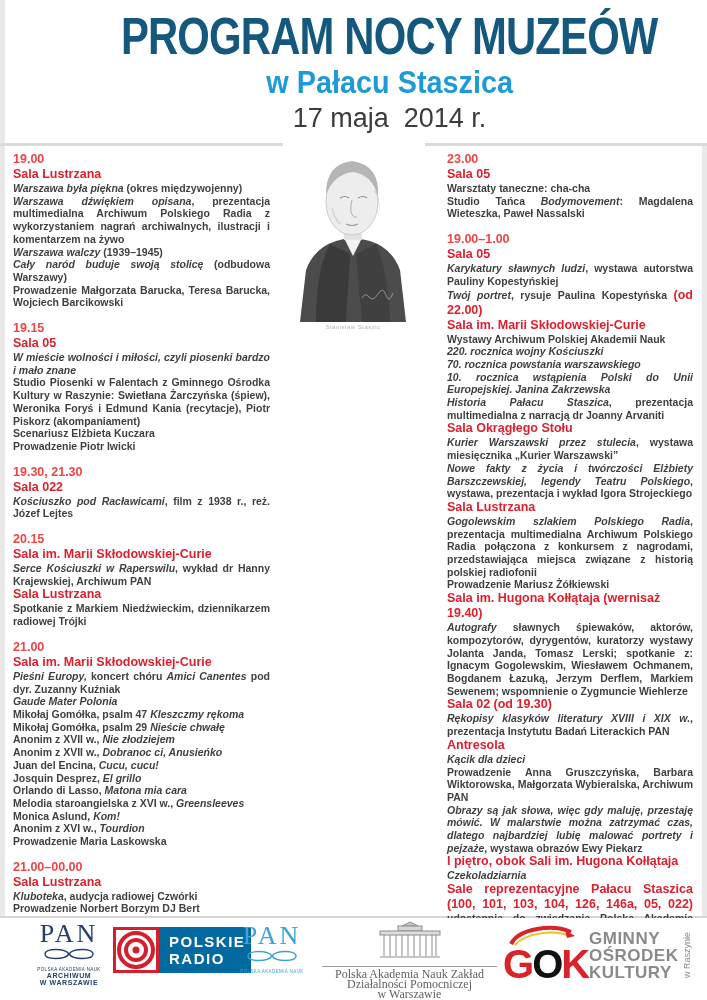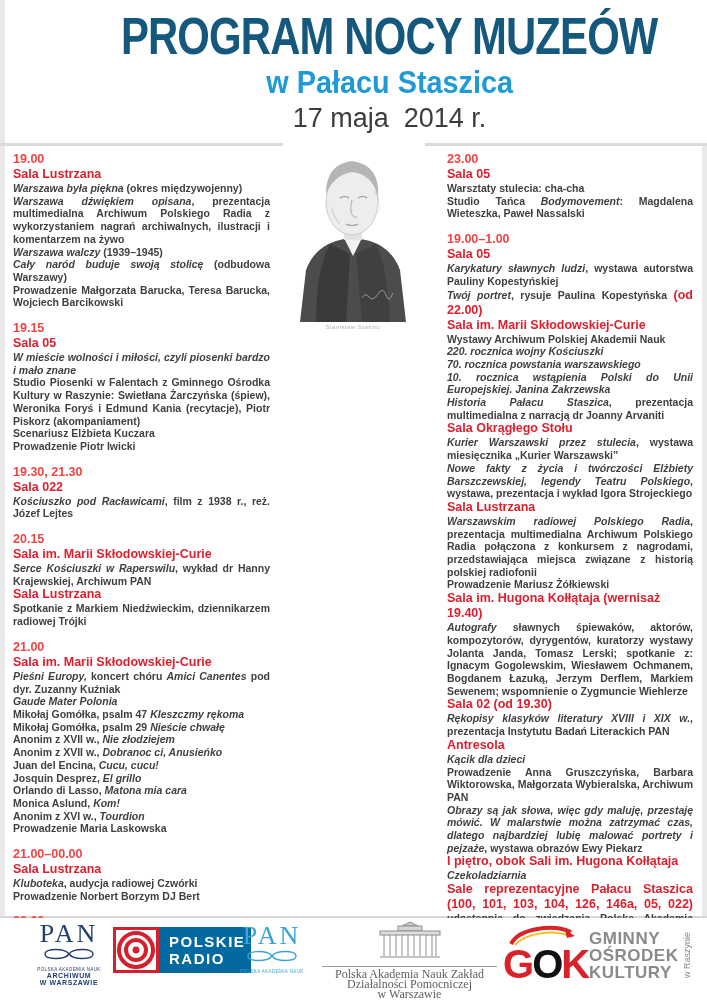--- a/index.html
+++ b/index.html
@@ -139,52 +139,53 @@
     <p class="venue">Sala im. Marii Skłodowskiej-Curie</p>
     <p class="line"><span class="it">Pieśni Europy,</span><span class=""> koncert chóru </span><span class="it">Amici Canentes</span><span class=""> pod dyr. Zuzanny Kuźniak</span></p>
     <p class="line"><span class="it">Gaude Mater Polonia</span></p>
     <p class="line"><span class="">Mikołaj Gomółka, psalm 47 </span><span class="it">Kleszczmy rękoma</span></p>
     <p class="line"><span class="">Mikołaj Gomółka, psalm 29 </span><span class="it">Nieście chwałę</span></p>
     <p class="line"><span class="">Anonim z XVII w., </span><span class="it">Nie złodziejem</span></p>
     <p class="line"><span class="">Anonim z XVII w., </span><span class="it">Dobranoc ci, Anusieńko</span></p>
     <p class="line"><span class="">Juan del Encina, </span><span class="it">Cucu, cucu!</span></p>
     <p class="line"><span class="">Josquin Desprez, </span><span class="it">El grillo</span></p>
     <p class="line"><span class="">Orlando di Lasso, </span><span class="it">Matona mia cara</span></p>
+    <p class="line"><span class="">Melodia staroangielska z XVI w., </span><span class="it">Greensleeves</span></p>
     <p class="line"><span class="">Monica Aslund, </span><span class="it">Kom!</span></p>
     <p class="line"><span class="">Anonim z XVI w., </span><span class="it">Tourdion</span></p>
     <p class="line"><span class="">Prowadzenie Maria Laskowska</span></p>
     <p class="time">21.00–00.00</p>
     <p class="venue">Sala Lustrzana</p>
     <p class="line"><span class="it">Kluboteka</span><span class="">, audycja radiowej Czwórki</span></p>
     <p class="line"><span class="">Prowadzenie Norbert Borzym DJ Bert</span></p>
     <p class="time">22.00</p>
     <p class="venue">Sala 05</p>
     <p class="line"><span class="it">Noc z sobowtórami</span></p>
     <p class="line"><span class="">Prowadzenie dr Hanna Krajewska, Archiwum PAN</span></p>
   </div>
 <div class="col col-right">
     <p class="time">23.00</p>
     <p class="venue">Sala 05</p>
-    <p class="line"><span class="">Warsztaty stulecia: cha-cha</span></p>
+    <p class="line"><span class="">Warsztaty taneczne: cha-cha</span></p>
     <p class="line"><span class="">Studio Tańca </span><span class="it">Bodymovement</span><span class="">: Magdalena Wieteszka, Paweł Nassalski</span></p>
     <p class="time">19.00–1.00</p>
     <p class="venue">Sala 05</p>
     <p class="line"><span class="it">Karykatury sławnych ludzi</span><span class="">, wystawa autorstwa Pauliny Kopestyńskiej</span></p>
     <p class="line"><span class="it">Twój portret</span><span class="">, rysuje Paulina Kopestyńska </span><span class="vn">(od 22.00)</span></p>
     <p class="venue">Sala im. Marii Skłodowskiej-Curie</p>
     <p class="line"><span class="">Wystawy Archiwum Polskiej Akademii Nauk</span></p>
     <p class="line"><span class="it">220. rocznica wojny Kościuszki</span></p>
     <p class="line"><span class="it">70. rocznica powstania warszawskiego</span></p>
     <p class="line"><span class="it">10. rocznica wstąpienia Polski do Unii Europejskiej. Janina Zakrzewska</span></p>
     <p class="line"><span class="it">Historia Pałacu Staszica</span><span class="">, prezentacja multimedialna z narracją dr Joanny Arvaniti</span></p>
     <p class="venue">Sala Okrągłego Stołu</p>
     <p class="line"><span class="it">Kurier Warszawski przez stulecia</span><span class="">, wystawa miesięcznika „Kurier Warszawski”</span></p>
     <p class="line"><span class="it">Nowe fakty z życia i twórczości Elżbiety Barszczewskiej, legendy Teatru Polskiego</span><span class="">, wystawa, prezentacja i wykład Igora Strojeckiego</span></p>
     <p class="venue">Sala Lustrzana</p>
-    <p class="line"><span class="it">Warszawskim radiowej Polskiego Radia</span><span class="">, prezentacja multimedialna Archiwum Polskiego Radia połączona z konkursem z nagrodami, przedstawiająca miejsca związane z historią polskiej radiofonii</span></p>
+    <p class="line"><span class="it">Gogolewskim szlakiem Polskiego Radia</span><span class="">, prezentacja multimedialna Archiwum Polskiego Radia połączona z konkursem z nagrodami, przedstawiająca miejsca związane z historią polskiej radiofonii</span></p>
     <p class="line"><span class="">Prowadzenie Mariusz Żółkiewski</span></p>
     <p class="venue">Sala im. Hugona Kołłątaja (wernisaż 19.40)</p>
     <p class="line"><span class="it">Autografy</span><span class=""> sławnych śpiewaków, aktorów, kompozytorów, dyrygentów, kuratorzy wystawy Jolanta Janda, Tomasz Lerski; spotkanie z: Ignacym Gogolewskim, Wiesławem Ochmanem, Bogdanem Łazuką, Jerzym Derflem, Markiem Sewenem; wspomnienie o Zygmuncie Wiehlerze</span></p>
     <p class="venue">Sala 02 (od 19.30)</p>
     <p class="line"><span class="it">Rękopisy klasyków literatury XVIII i XIX w.</span><span class="">, prezentacja Instytutu Badań Literackich PAN</span></p>
     <p class="venue">Antresola</p>
     <p class="line"><span class="it">Kącik dla dzieci</span></p>
     <p class="line"><span class="">Prowadzenie Anna Gruszczyńska, Barbara Wiktorowska, Małgorzata Wybieralska, Archiwum PAN</span></p>
     <p class="line"><span class="it">Obrazy są jak słowa, więc gdy maluję, przestaję mówić. W malarstwie można zatrzymać czas, dlatego najbardziej lubię malować portrety i pejzaże</span><span class="">, wystawa obrazów Ewy Piekarz</span></p>
     <p class="venue">I piętro, obok Sali im. Hugona Kołłątaja</p>

